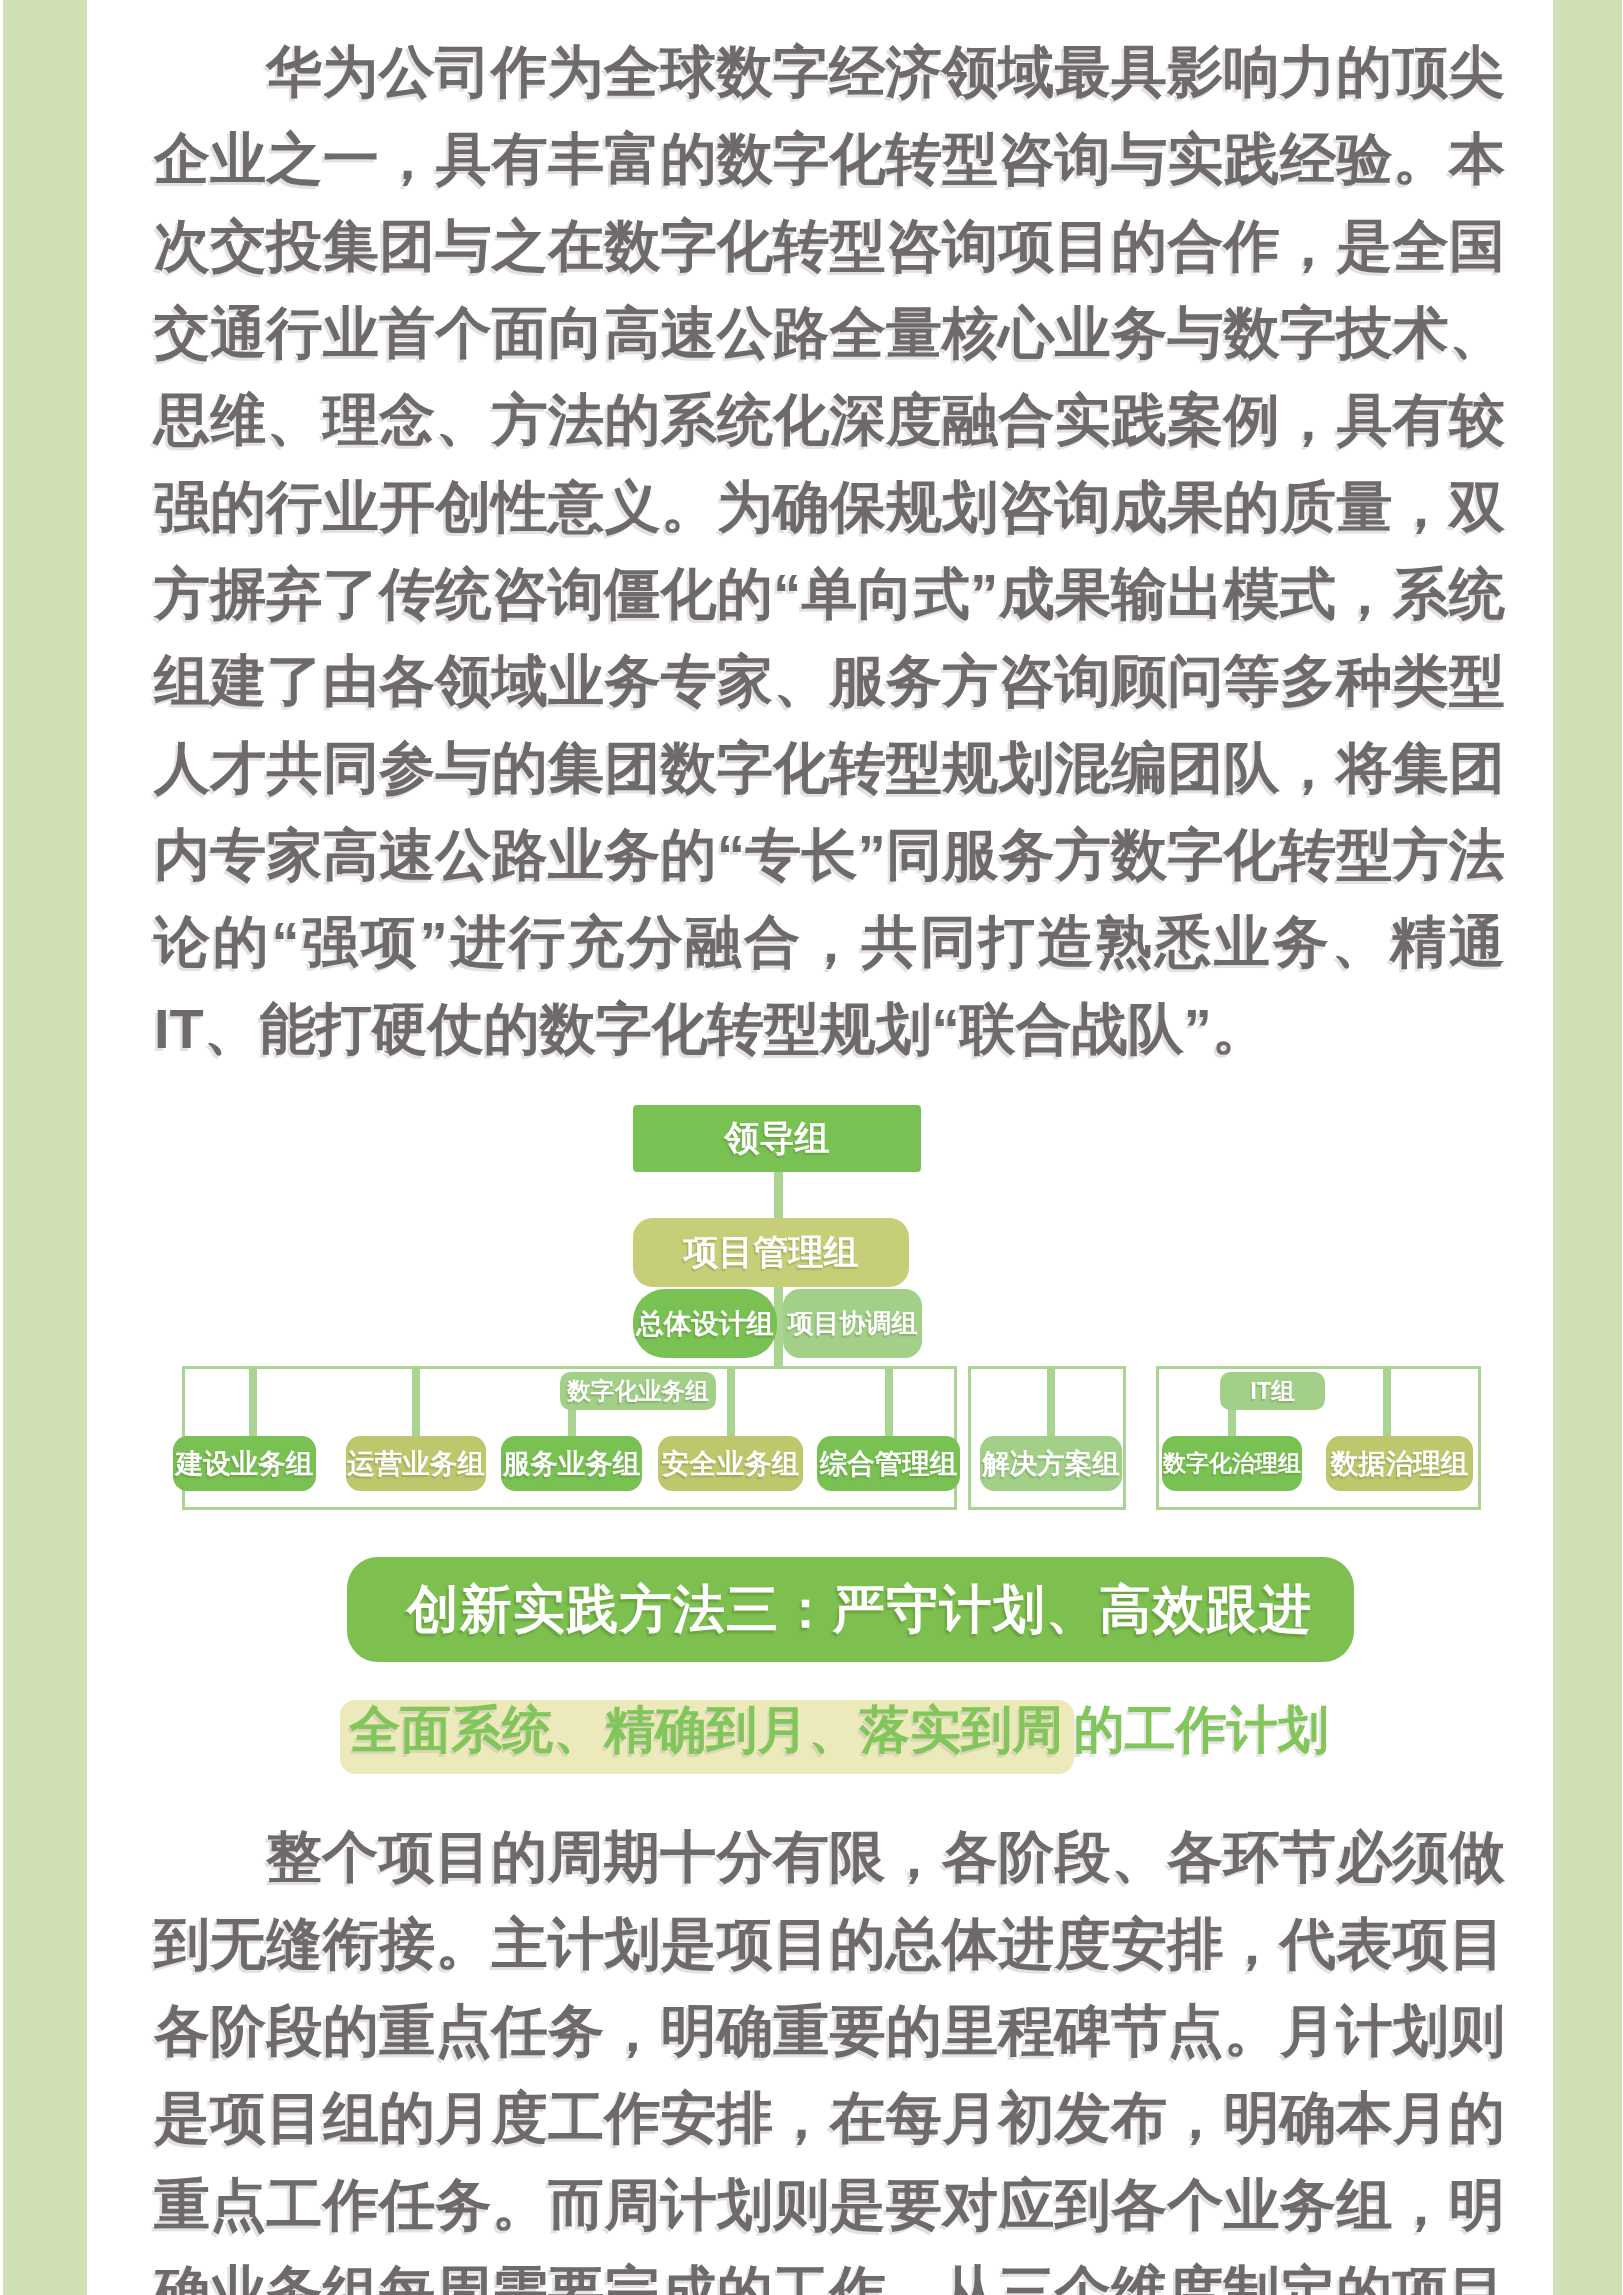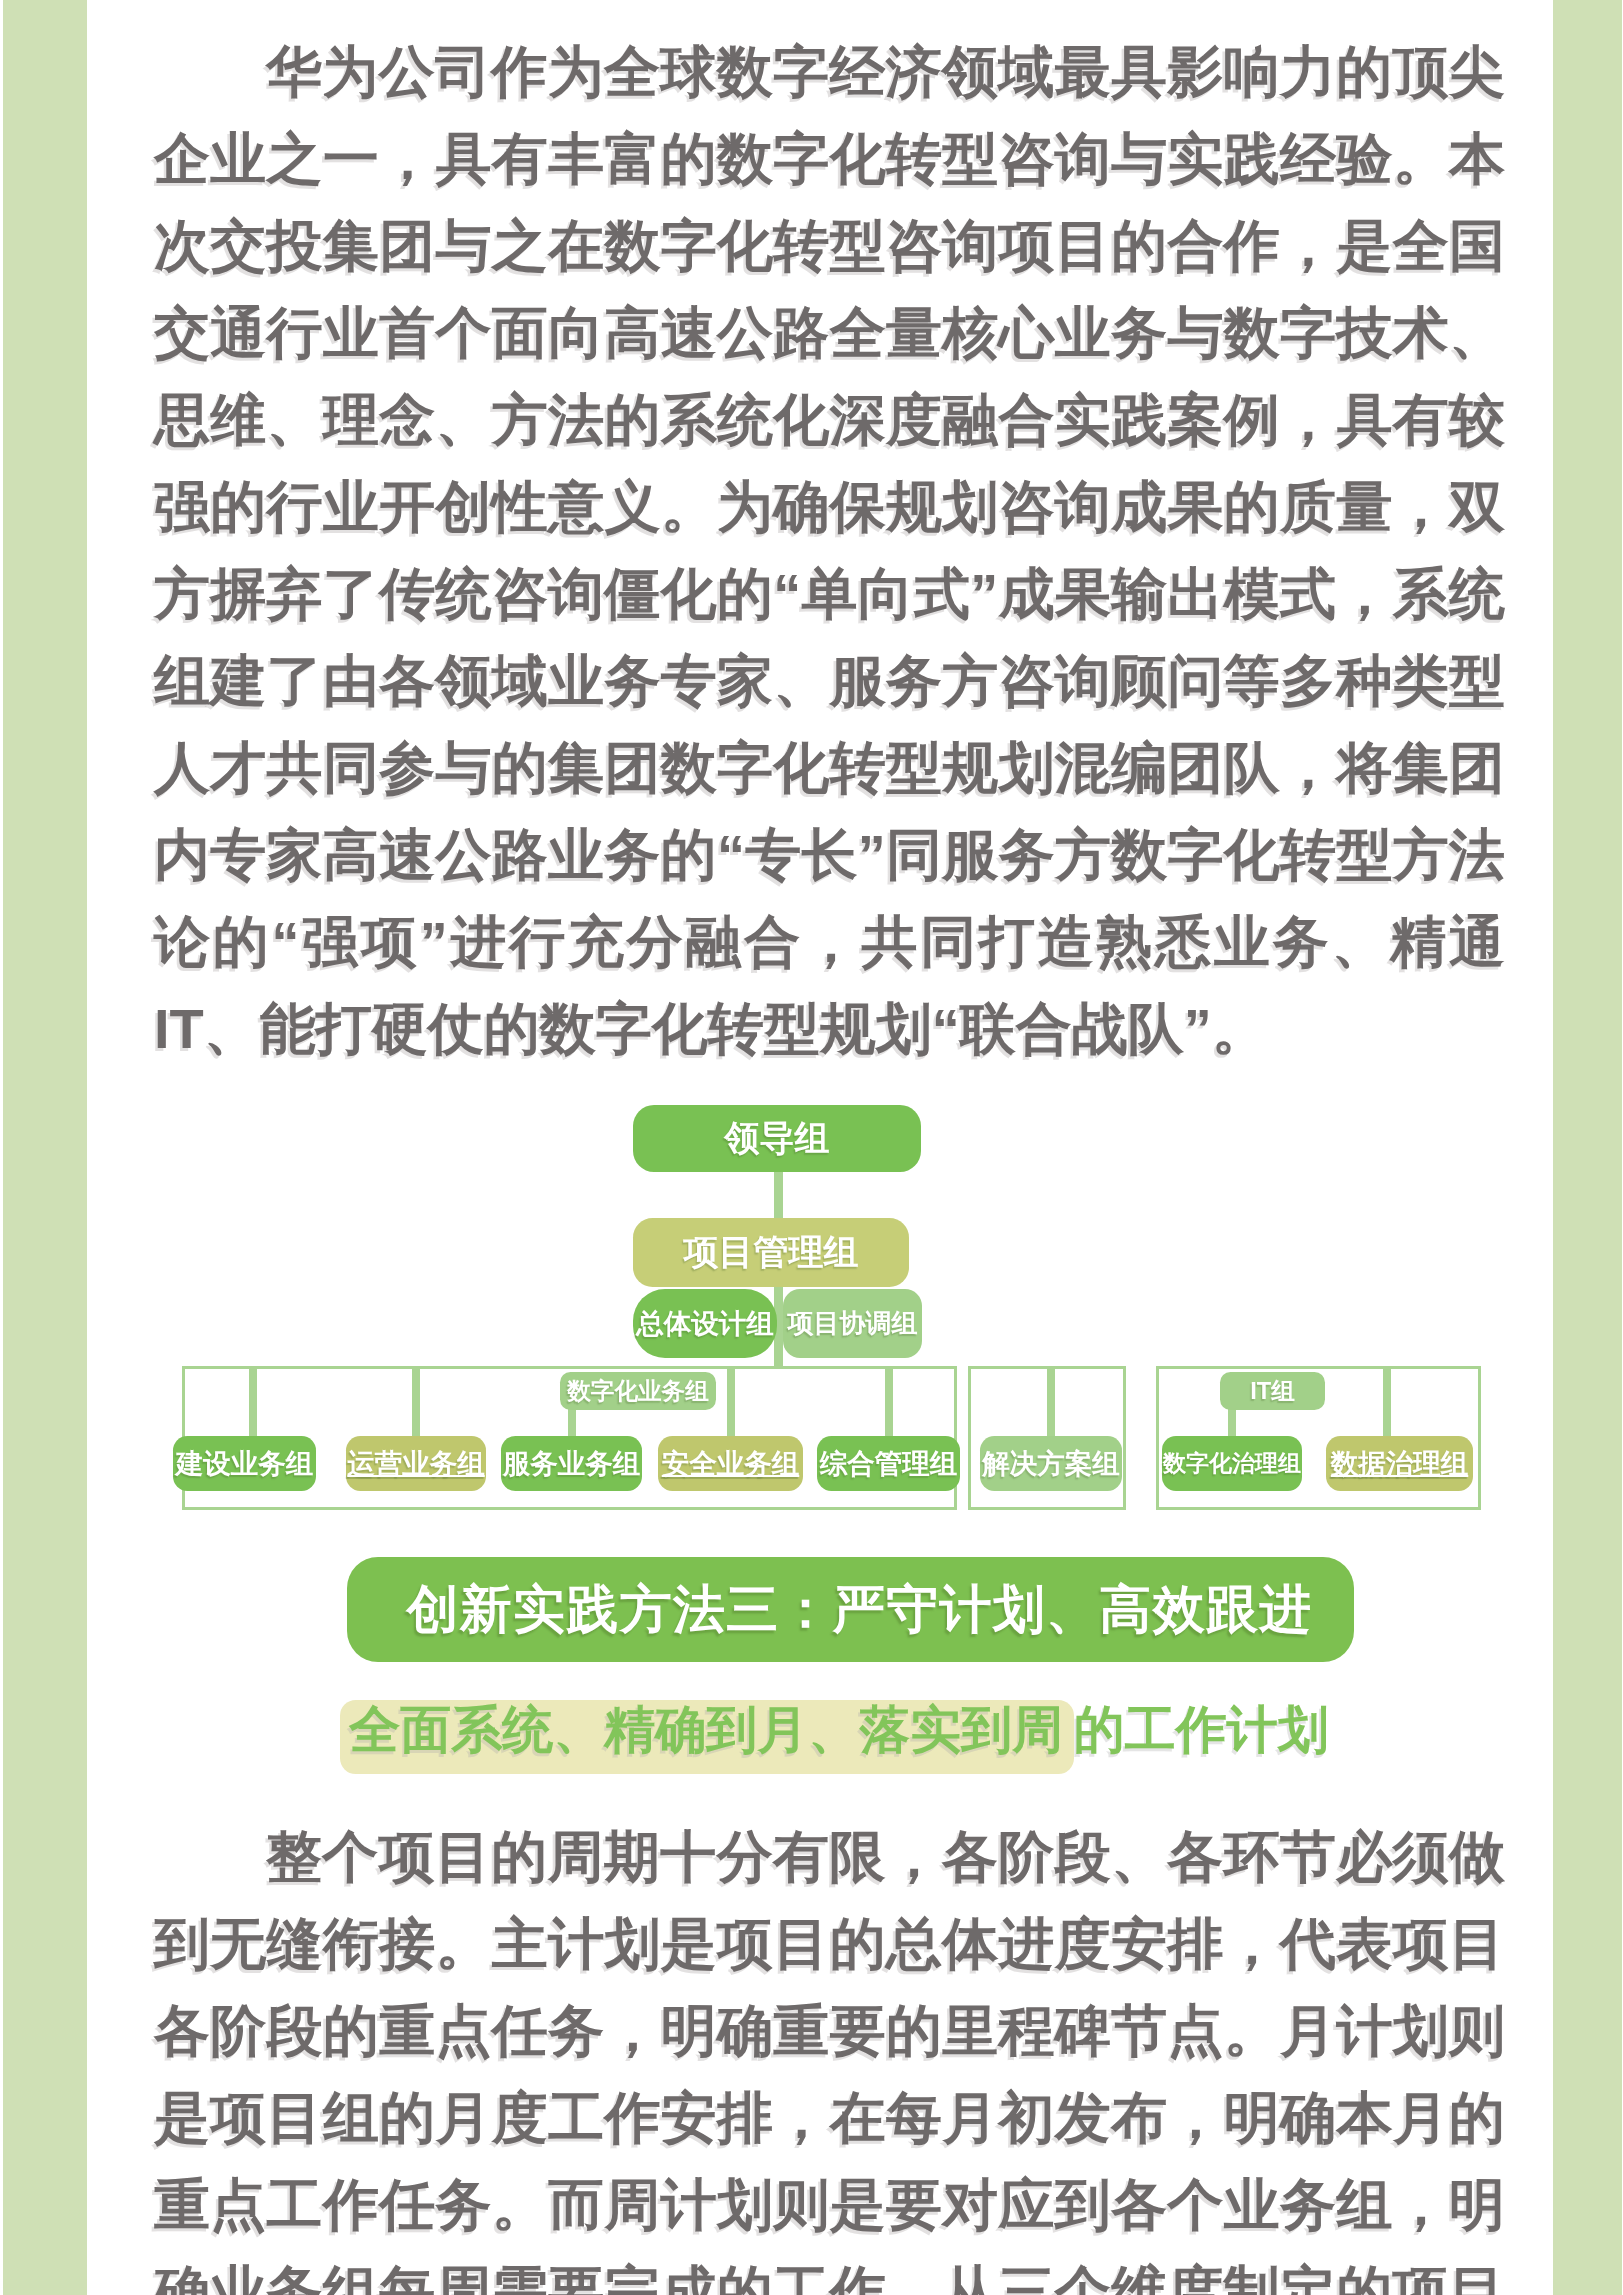--- a/index.html
+++ b/index.html
@@ -30,25 +30,25 @@
   .orgchart{position:absolute;left:0;top:0;width:1623px;height:2295px;pointer-events:none;}
   .conn{position:absolute;background:var(--connector);}
   .frame{position:absolute;border:3.3px solid var(--connector);box-sizing:border-box;background:transparent;}
   .node{
     position:absolute;display:flex;align-items:center;justify-content:center;
     color:#ffffff;font-weight:bold;box-sizing:border-box;
     text-shadow:-1.3px 2px 1.3px rgba(60,90,30,0.25);
     white-space:nowrap;
   }
   .green{background:var(--green);}
-  .olive{background:var(--olive);text-decoration:underline;}
+  .olive{background:var(--olive);}
   .lightgreen{background:var(--light-green);}
   .pm-olive{background:var(--pm-olive);}
 
-  .n-leader{left:633px;top:1105px;width:288px;height:67px;border-radius:21px;font-size:35px;}
+  .n-leader{left:633px;top:1105px;width:288px;height:67px;border-radius:4px;font-size:35px;}
   .n-pm{left:633px;top:1218px;width:276px;height:69px;border-radius:19.6px;font-size:35px;}
   .n-design{left:633px;top:1289px;width:144px;height:69px;border-radius:32px;font-size:27.5px;}
   .n-coord{left:783px;top:1289px;width:139px;height:69px;border-radius:17px;font-size:26px;}
   .n-diglabel{left:560px;top:1372px;width:156px;height:38px;border-radius:10.5px;font-size:23.6px;}
   .n-itlabel{left:1220px;top:1372px;width:105px;height:38px;border-radius:10.5px;font-size:23.6px;}
   .brow{top:1436px;height:55px;border-radius:14.4px;font-size:27.5px;}
   .n-b1{left:173px;width:143px;}
   .n-b2{left:346px;width:140px;}
   .n-b3{left:501px;width:141px;}
   .n-b4{left:658px;width:145px;}

